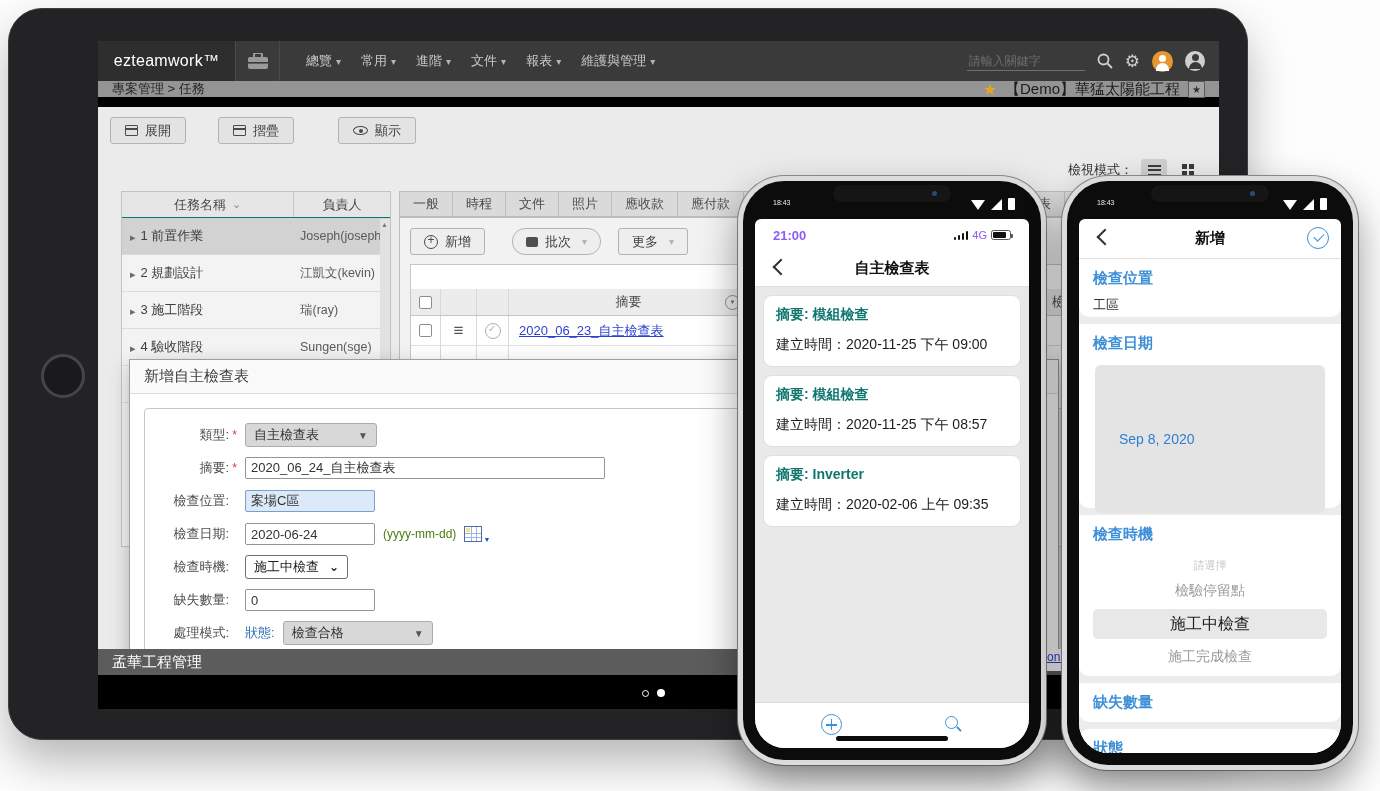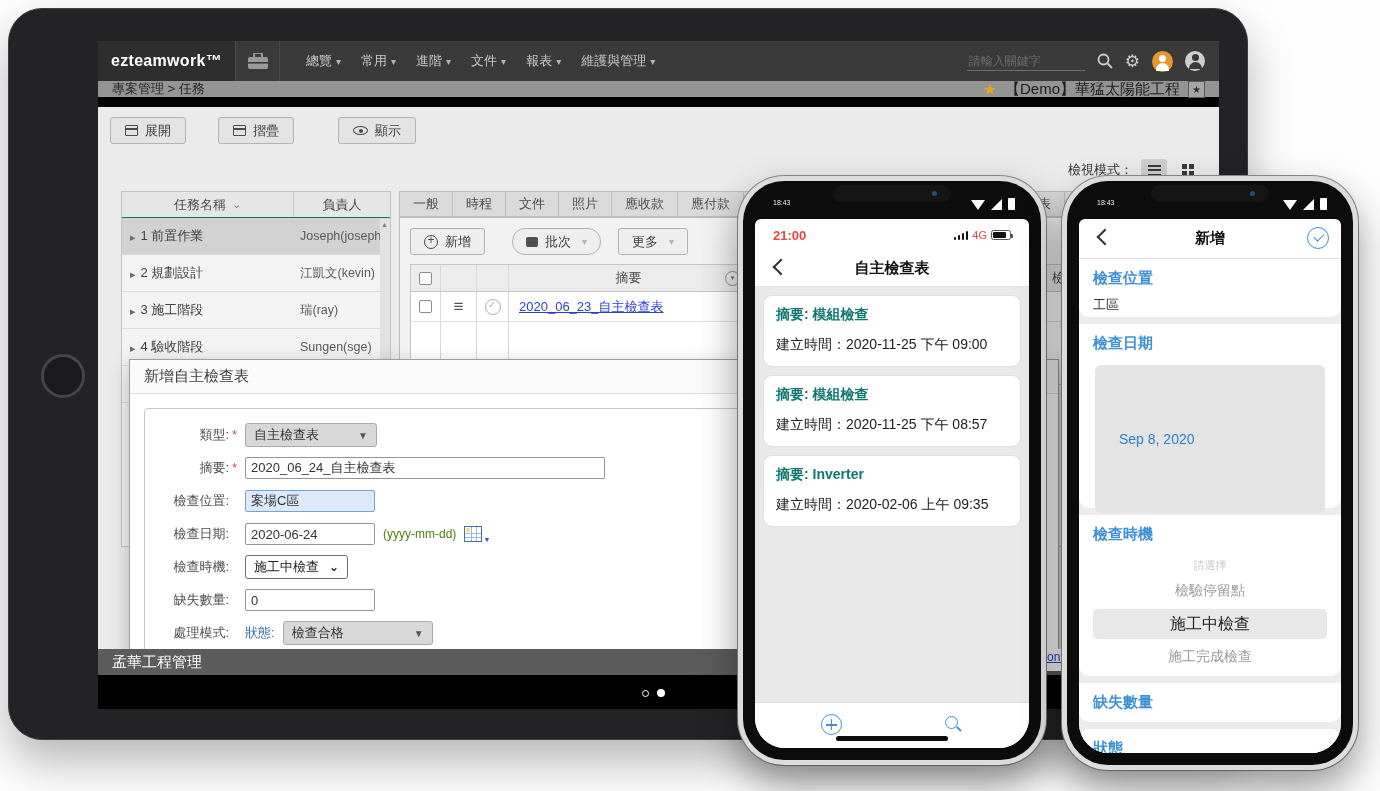--- a/index.html
+++ b/index.html
@@ -13,21 +13,21 @@
     box-shadow:0 22px 45px rgba(0,0,0,.28); }
   .tablet-cam { position:absolute; left:32px; top:345px; width:44px; height:44px;
     border-radius:50%; background:#1a1a1c; border:3px solid #46464a; }
   .screen { position:absolute; left:89px; top:32px; width:1121px; height:668px;
     background:#000; overflow:hidden; }
 
   
   .navbar { position:absolute; left:0; top:0; width:100%; height:40px; background:#3a3a3a;
     display:flex; align-items:center; }
   .logo-block { width:138px; height:40px; background:#2e2e2e; border-right:1px solid #4a4a4a;
-    display:flex; align-items:center; justify-content:center; color:#fff; font-weight:bold;
+    display:flex; align-items:center; justify-content:center; color:#fff; font-weight:normal;
     font-size:16px; letter-spacing:.3px; position:relative; }
   .brief-btn { width:44px; height:40px; display:flex; align-items:center; justify-content:center;
     border-right:1px solid #4a4a4a; cursor:pointer; }
   .menus { display:flex; gap:20px; margin-left:26px; }
   .menu-item { color:#c9c9c9; font-size:13px; cursor:pointer; white-space:nowrap; }
   .caret::after { content:"▾"; font-size:10px; margin-left:4px; color:#b3b3b3; }
   .nav-right { margin-left:auto; display:flex; align-items:center; gap:12px; padding-right:14px; }
   .nav-search { width:118px; background:transparent; border:none; border-bottom:1px solid #6f6f6f;
     color:#bbb; font-size:12px; padding:2px 2px; outline:none; }
   .nav-search::placeholder { color:#6f6f6f; }
@@ -106,21 +106,21 @@
   .act-btn { position:absolute; top:10px; height:27px; border:1px solid #b3b3b3; background:#eee;
     border-radius:3px; display:flex; align-items:center; gap:7px; padding:0 13px;
     font-size:13px; color:#3c3c3c; cursor:pointer; }
   .plus-ic { width:14px; height:14px; border:1.2px solid #4a4a4a; border-radius:50%; position:relative; }
   .plus-ic::before { content:"+"; position:absolute; left:2.6px; top:-2.4px; font-size:12px; color:#4a4a4a; }
   .batch-ic { width:12px; height:10px; background:#4f4f4f; border-radius:2px; }
 
   
   .grid { position:absolute; left:10px; top:46px; width:798px; font-size:13px; color:#3c3c3c;
     border:1px solid #c6c6c6; background:#fff; }
-  .g-head { display:flex; height:27px; background:#ececec; border-bottom:1px solid #c6c6c6; }
+  .g-head { display:flex; height:27px; background:#ececec; border-bottom:1px solid #c6c6c6;margin-top:24px; }
   .g-row { display:flex; height:30px; background:#fff; border-bottom:1px solid #e0e0e0; }
   .g-fill { display:flex; height:62px; background:#fff; }
   .c-cb { width:30px; display:flex; align-items:center; justify-content:center; border-right:1px solid #d8d8d8; }
   .c-drag { width:36px; display:flex; align-items:center; justify-content:center; border-right:1px solid #d8d8d8; }
   .c-st { width:32px; display:flex; align-items:center; justify-content:center; border-right:1px solid #d8d8d8; }
   .c-sum { width:240px; display:flex; align-items:center; border-right:1px solid #d8d8d8; position:relative; }
   .c-loc { width:200px; display:flex; align-items:center; border-right:1px solid #d8d8d8; }
   .c-date { flex:1; display:flex; align-items:center; }
   .hc { justify-content:center; color:#4a4a4a; }
   .cbx { width:13px; height:13px; border:1px solid #8d8d8d; background:#fff; border-radius:2px; cursor:pointer; }
@@ -189,21 +189,21 @@
   .bz-sig { width:0; height:0; border-left:11px solid transparent; border-bottom:11px solid #fff; }
   .bz-bat { width:7px; height:12px; background:#fff; border-radius:1px; }
   .notch { position:absolute; left:50%; transform:translateX(-50%); top:4px; width:118px; height:17px;
     background:#151515; border-radius:9px; }
   .notch::after { content:""; position:absolute; right:14px; top:6px; width:5px; height:5px;
     border-radius:50%; background:#2a4a7a; }
   .phone-screen { position:absolute; left:12px; top:38px; right:12px; bottom:12px; background:#fff;
     border-radius:6px 6px 30px 30px; overflow:hidden; display:flex; flex-direction:column; }
 
   .p-status { height:28px; display:flex; align-items:center; padding:16px 18px; font-size:13px;
-    font-weight:bold; color:#ef4444; }
+    font-weight:bold; color:#8b5cf6; }
   .p-status-right { margin-left:auto; display:flex; align-items:center; gap:4px; font-weight:normal; font-size:11px; }
   .sigbars { display:flex; align-items:flex-end; gap:1.5px; }
   .sigbars i { display:block; width:2.5px; background:#111; border-radius:1px; }
   .bat { width:20px; height:10px; border:1px solid #555; border-radius:2.5px; position:relative; }
   .bat::before { content:""; position:absolute; left:1px; top:1px; width:13px; height:6px; background:#111; border-radius:1px; }
   .bat::after { content:""; position:absolute; right:-3px; top:2.5px; width:2px; height:4px; background:#555; border-radius:0 1px 1px 0; }
 
   .p-header { height:36px; display:flex; align-items:center; position:relative; border-bottom:1px solid #e0e0e0; }
   .back-ch { position:absolute; left:14px; top:7px; width:20px; height:20px; cursor:pointer; }
   .back-ch::before { content:""; position:absolute; left:6px; top:3px; width:10px; height:10px;

